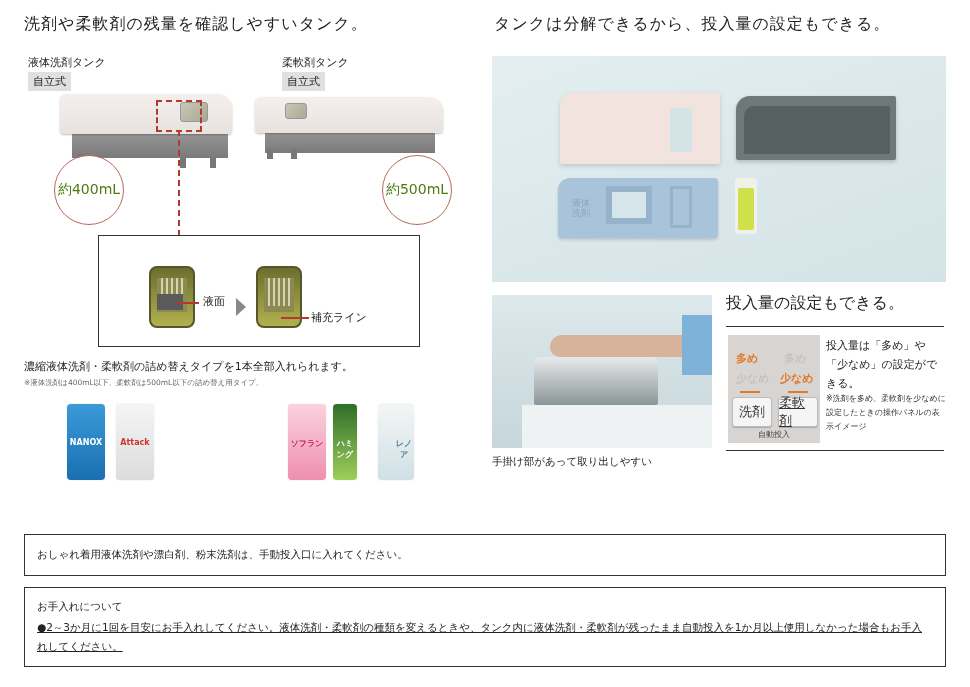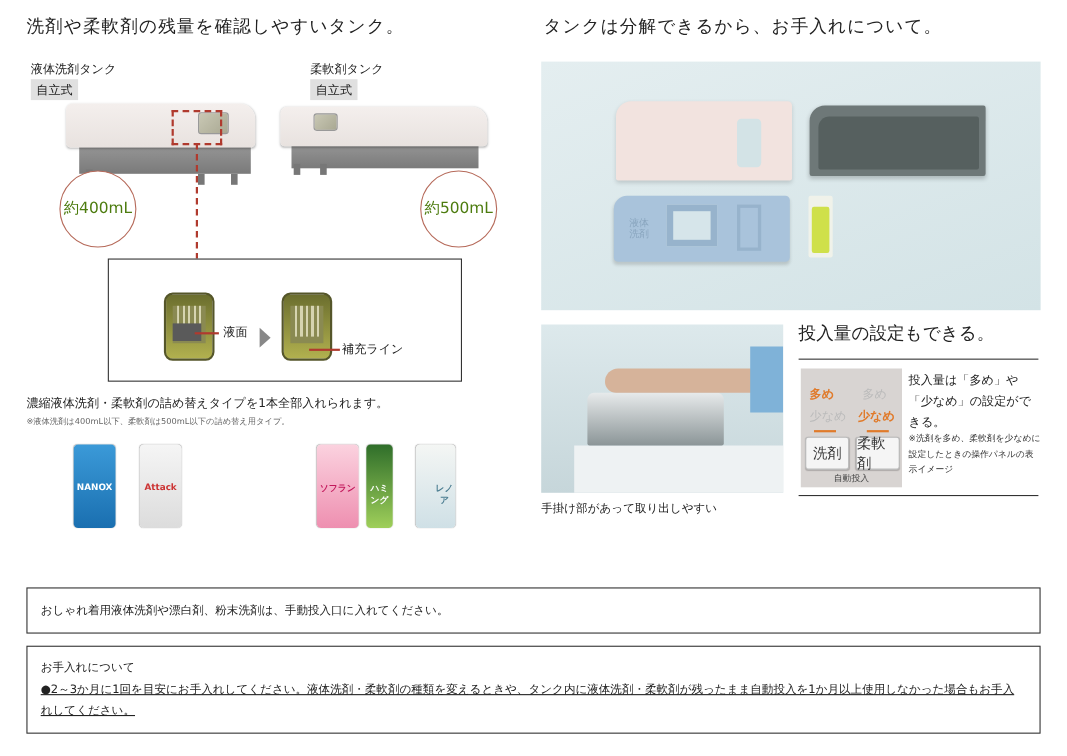--- a/index.html
+++ b/index.html
@@ -83,34 +83,34 @@
   <div class="red-line" style="left:182px;top:81px;width:28px;"></div>
   <div class="abs" style="left:212px;top:74px;font-size:11px;">補充ライン</div>
 </div>
 
 <div class="abs" style="left:24px;top:359px;font-size:11px;white-space:nowrap;">濃縮液体洗剤・柔軟剤の詰め替えタイプを1本全部入れられます。</div>
 <div class="abs" style="left:24px;top:378px;font-size:7.5px;color:#666;white-space:nowrap;">※液体洗剤は400mL以下、柔軟剤は500mL以下の詰め替え用タイプ。</div>
 
 <div class="pack" style="left:67px;top:404px;width:38px;height:76px;background:linear-gradient(#3b9ad8,#1a6fb0);color:#fff;">
     <div style="margin-top:34px;">NANOX</div>
   </div>
-<div class="pack" style="left:127px;top:404px;width:38px;height:76px;background:linear-gradient(#f5f5f5,#dcdcdc);color:#c33;">
+<div class="pack" style="left:116px;top:404px;width:38px;height:76px;background:linear-gradient(#f5f5f5,#dcdcdc);color:#c33;">
     <div style="margin-top:34px;">Attack</div>
   </div>
 <div class="pack" style="left:288px;top:404px;width:38px;height:76px;background:linear-gradient(#fbd2df,#ee8fb0);color:#c2185b;">
     <div style="margin-top:34px;">ソフラン</div>
   </div>
 <div class="pack" style="left:333px;top:404px;width:24px;height:76px;background:linear-gradient(#2f6e2a,#9fcf5a);color:#fff;">
     <div style="margin-top:34px;">ハミング</div>
   </div>
 <div class="pack" style="left:378px;top:404px;width:36px;height:76px;background:linear-gradient(#f4f6f4,#cfe0e6);color:#4a7c90;">
     <div style="margin-top:34px;padding-left:16px;">レノア</div>
   </div>
 
-<div class="abs h-title" style="left:494px;top:14px;">タンクは分解できるから、お手入れについて。</div>
+<div class="abs h-title" style="left:494px;top:14px;">タンクは分解できるから、投入量の設定もできる。</div>
 
 <div class="photo" style="left:492px;top:56px;width:454px;height:226px;background:linear-gradient(160deg,#e4eef0,#d3e3e6);">
   <div class="abs" style="left:68px;top:36px;width:160px;height:72px;background:#f2e3df;border-radius:14px 4px 2px 2px;box-shadow:0 2px 4px rgba(0,0,0,.15);"></div>
   <div class="abs" style="left:178px;top:52px;width:22px;height:44px;background:#d3e3e6;border-radius:4px;"></div>
   <div class="abs" style="left:244px;top:40px;width:160px;height:64px;background:#6e7878;border-radius:14px 2px 2px 2px;box-shadow:0 2px 4px rgba(0,0,0,.2);"></div>
   <div class="abs" style="left:252px;top:50px;width:146px;height:48px;background:#56605f;border-radius:10px 2px 2px 2px;"></div>
   <div class="abs" style="left:66px;top:122px;width:160px;height:60px;background:#a9c3db;border-radius:12px 4px 4px 4px;box-shadow:0 2px 3px rgba(0,0,0,.15);"></div>
   <div class="abs" style="left:114px;top:130px;width:46px;height:38px;border:6px solid #97b3cc;background:#d6e5ea;box-sizing:border-box;"></div>
   <div class="abs" style="left:178px;top:130px;width:22px;height:42px;border:3px solid #97b3cc;box-sizing:border-box;"></div>
   <div class="abs" style="left:80px;top:142px;font-size:9px;color:#8aa6bf;line-height:10px;width:22px;">液体<br>洗剤</div>
@@ -131,21 +131,21 @@
 <div class="abs" style="left:726px;top:450px;width:218px;border-top:1px solid #333;"></div>
 
 <div class="panel" style="left:728px;top:335px;width:92px;height:108px;">
   <div class="abs" style="left:8px;top:16px;font-size:11px;color:#e07a2a;font-weight:bold;">多め</div>
   <div class="abs" style="left:8px;top:36px;font-size:11px;color:#bbb;">少なめ</div>
   <div class="abs" style="left:56px;top:16px;font-size:11px;color:#bbb;">多め</div>
   <div class="abs" style="left:52px;top:36px;font-size:11px;color:#e07a2a;font-weight:bold;">少なめ</div>
   <div class="abs" style="left:12px;top:56px;width:20px;height:2px;background:#e07a2a;"></div>
   <div class="abs" style="left:60px;top:56px;width:20px;height:2px;background:#e07a2a;"></div>
   <div class="btn-mock" style="left:4px;top:62px;width:38px;height:28px;">洗剤</div>
-  <div class="btn-mock" style="left:50px;top:62px;width:38px;height:28px;">柔軟剤</div>
+  <div class="btn-mock" style="left:50px;top:62px;width:38px;height:28px;text-decoration:underline;">柔軟剤</div>
   <div class="abs" style="left:0;right:0;top:94px;text-align:center;font-size:8px;color:#444;">自動投入</div>
 </div>
 
 <div class="abs" style="left:826px;top:336px;width:118px;font-size:11px;line-height:19px;">投入量は「多め」や「少なめ」の設定ができる。</div>
 <div class="abs" style="left:826px;top:392px;width:120px;font-size:8px;line-height:14px;color:#333;">※洗剤を多め、柔軟剤を少なめに設定したときの操作パネルの表示イメージ</div>
 
 <div class="note-box" style="left:24px;top:534px;width:920px;height:40px;">
   <div class="abs" style="left:12px;top:13px;white-space:nowrap;">おしゃれ着用液体洗剤や漂白剤、粉末洗剤は、手動投入口に入れてください。</div>
 </div>
 

